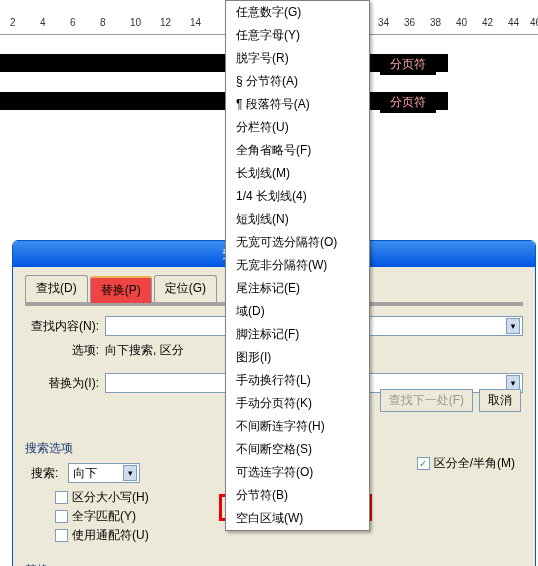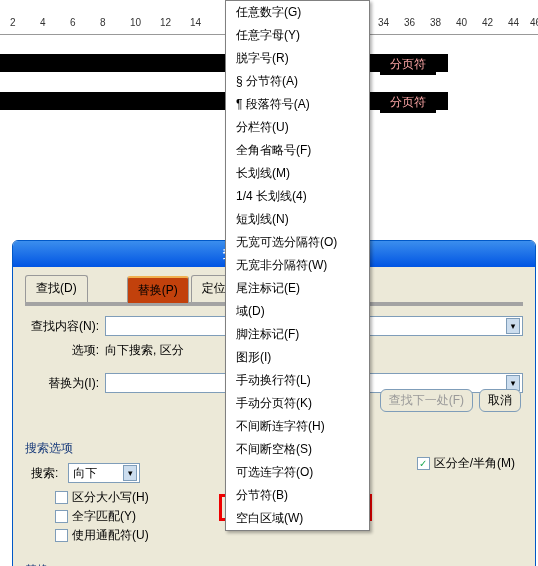--- a/index.html
+++ b/index.html
@@ -15,29 +15,29 @@
 .dialog { position: absolute; left: 12px; top: 240px; width: 524px; background: #ece9d8; border: 1px solid #0058c7; border-radius: 6px 6px 0 0; }
 .dialog-title { background: linear-gradient(to bottom, #3b8eed, #0054e3); color: #fff; padding: 4px 8px; font-weight: bold; display: flex; justify-content: center; align-items: center; border-radius: 5px 5px 0 0; }
 .title-buttons { display: flex; gap: 2px; }
 .title-btn { width: 20px; height: 18px; border: 1px solid #fff; border-radius: 3px; text-align: center; line-height: 15px; cursor: pointer; font-weight: bold; color: #fff; }
 .help-btn { background: #2f74d0; }
 .close-btn { background: #e35e4f; }
 
 .dialog-body { padding: 8px 12px 14px; }
 .dialog-tabs { display: flex; border-bottom: 4px solid #a3a3a3; margin-bottom: 10px; }
 .tab { padding: 4px 10px; border: 1px solid #999; border-bottom: none; background: #ece9d8; margin-right: 2px; cursor: pointer; border-radius: 3px 3px 0 0; }
-.tab.active { background: #c2410c; position: relative; top: 1px; border-top: 2px solid #f0b050; margin-left: 37px; }
+.tab.active { background: #ef4444; position: relative; top: 1px; border-top: 2px solid #f0b050; }
 
 .form-row { display: flex; align-items: center; margin: 6px 0; }
 .form-label { width: 80px; text-align: right; padding-right: 6px; }
 .form-input { flex: 1; }
 .dropdown { border: 1px solid #7f9db9; background: #fff; height: 20px; display: flex; align-items: center; justify-content: space-between; padding: 0 2px 0 4px; }
 .dd-arrow { width: 14px; height: 16px; background: #cde; border: 1px solid #7f9db9; text-align: center; font-size: 9px; line-height: 14px; }
 
-.btn { border: 1px solid #7f9db9; background: #ece9d8; padding: 2px 8px; border-radius: 6px; cursor: pointer; display: inline-flex; align-items: center; gap: 4px; }
+.btn { border: 1px solid #7f9db9; background: #ece9d8; padding: 2px 8px; border-radius: 0; cursor: pointer; display: inline-flex; align-items: center; gap: 4px; }
 .btn.disabled { color: #999; }
 
 .section-label { color: #1a3c7b; font-weight: normal; margin: 8px 0 4px; }
 .checkbox-row { display: flex; align-items: center; margin: 2px 0 2px 30px; gap: 4px; }
 .checkbox { width: 13px; height: 13px; border: 1px solid #7f9db9; background: #fff; display: inline-block; }
 .checkbox.checked::after { content: "✓"; font-size: 10px; color: #2a5; display: block; line-height: 11px; text-align: center; }
 
 .dropdown-menu { position: absolute; left: 225px; top: 0; width: 145px; background: #fff; border: 1px solid #808080; box-shadow: 2px 2px 3px rgba(0,0,0,0.3); z-index: 100; }
 .menu-item { padding: 3px 10px; cursor: pointer; white-space: nowrap; }
 .red-box { position: absolute; border: 3px solid #e00; pointer-events: none; }

